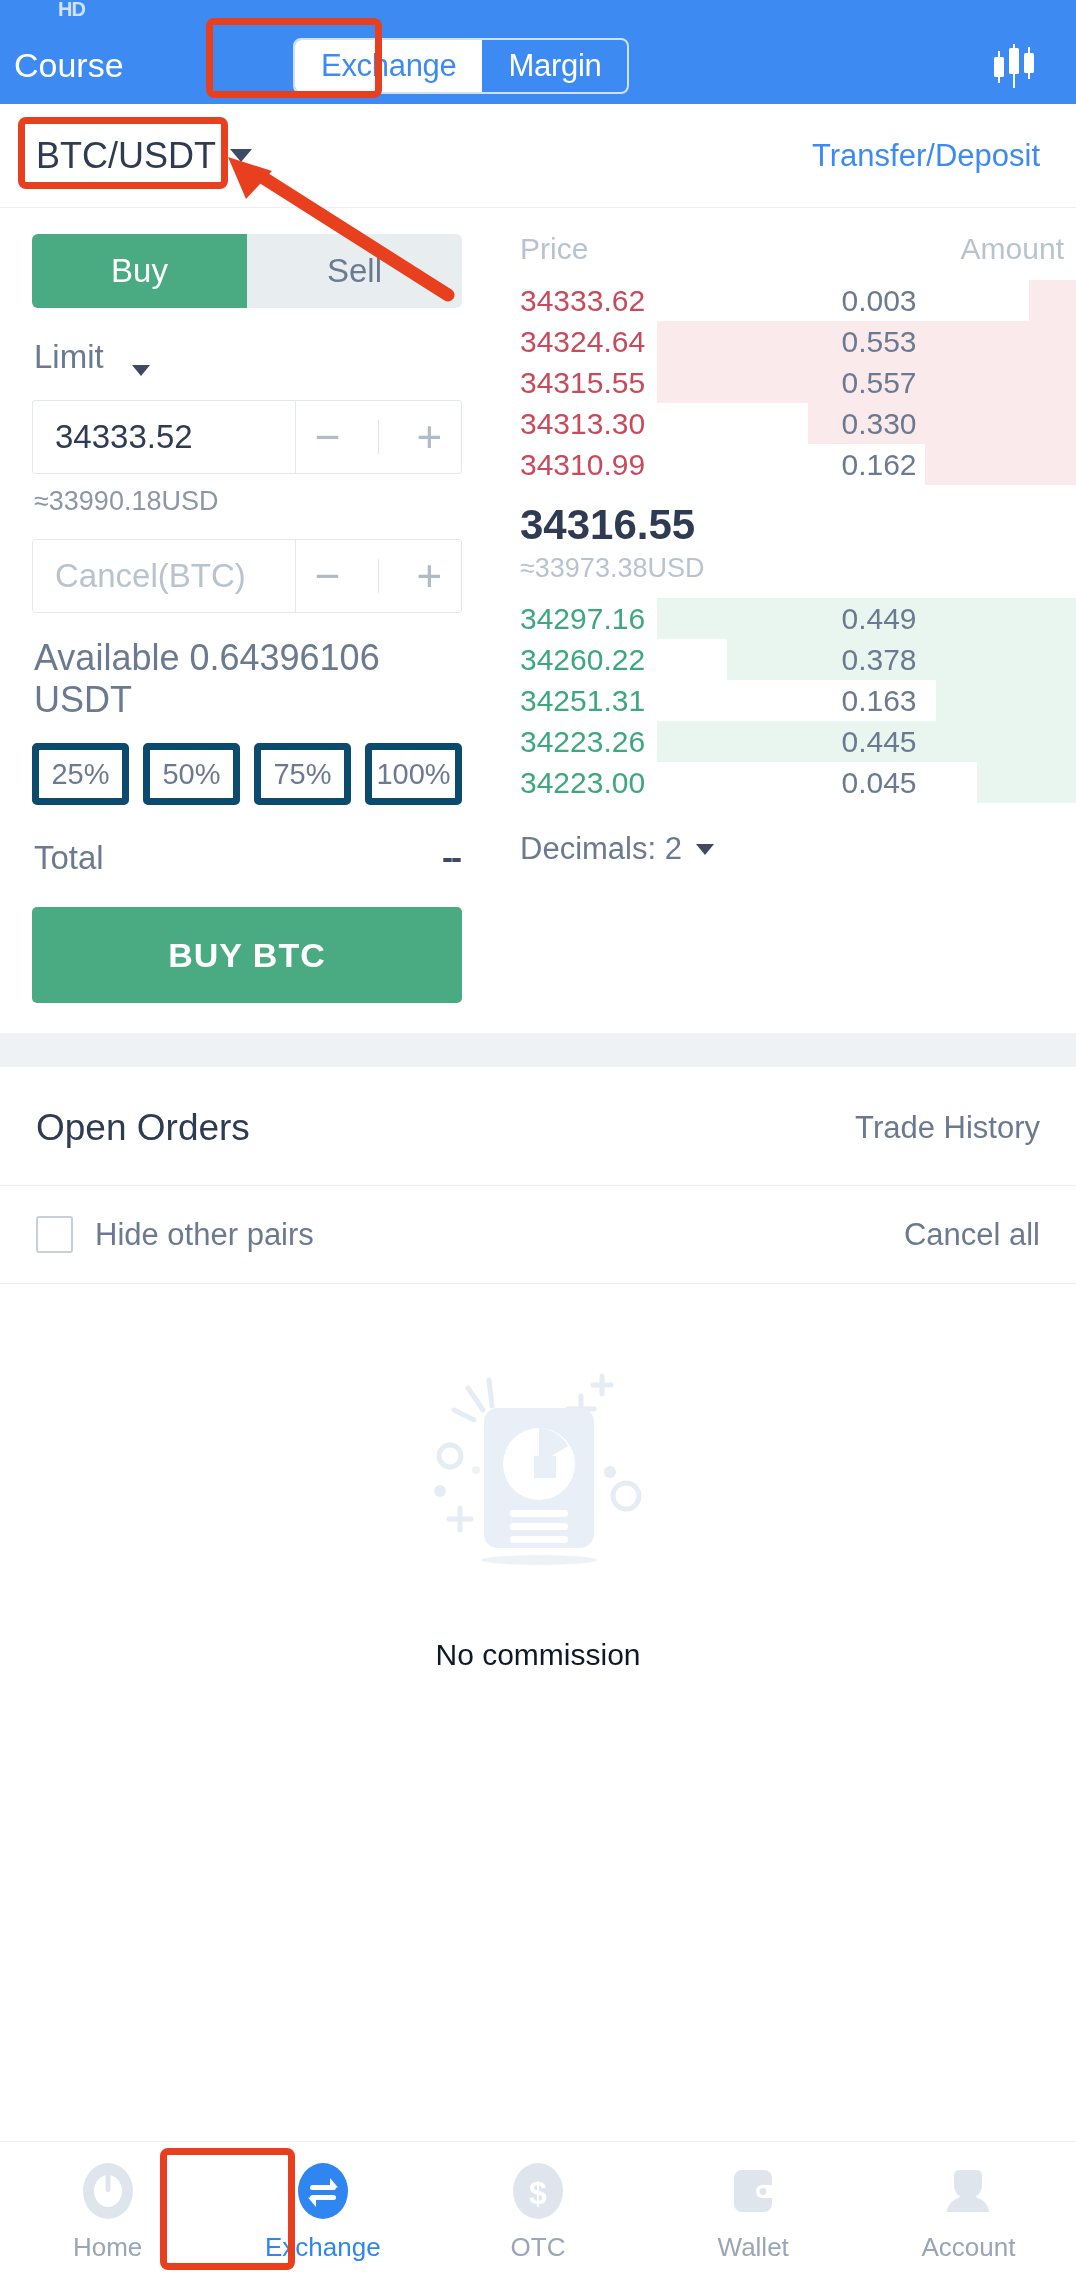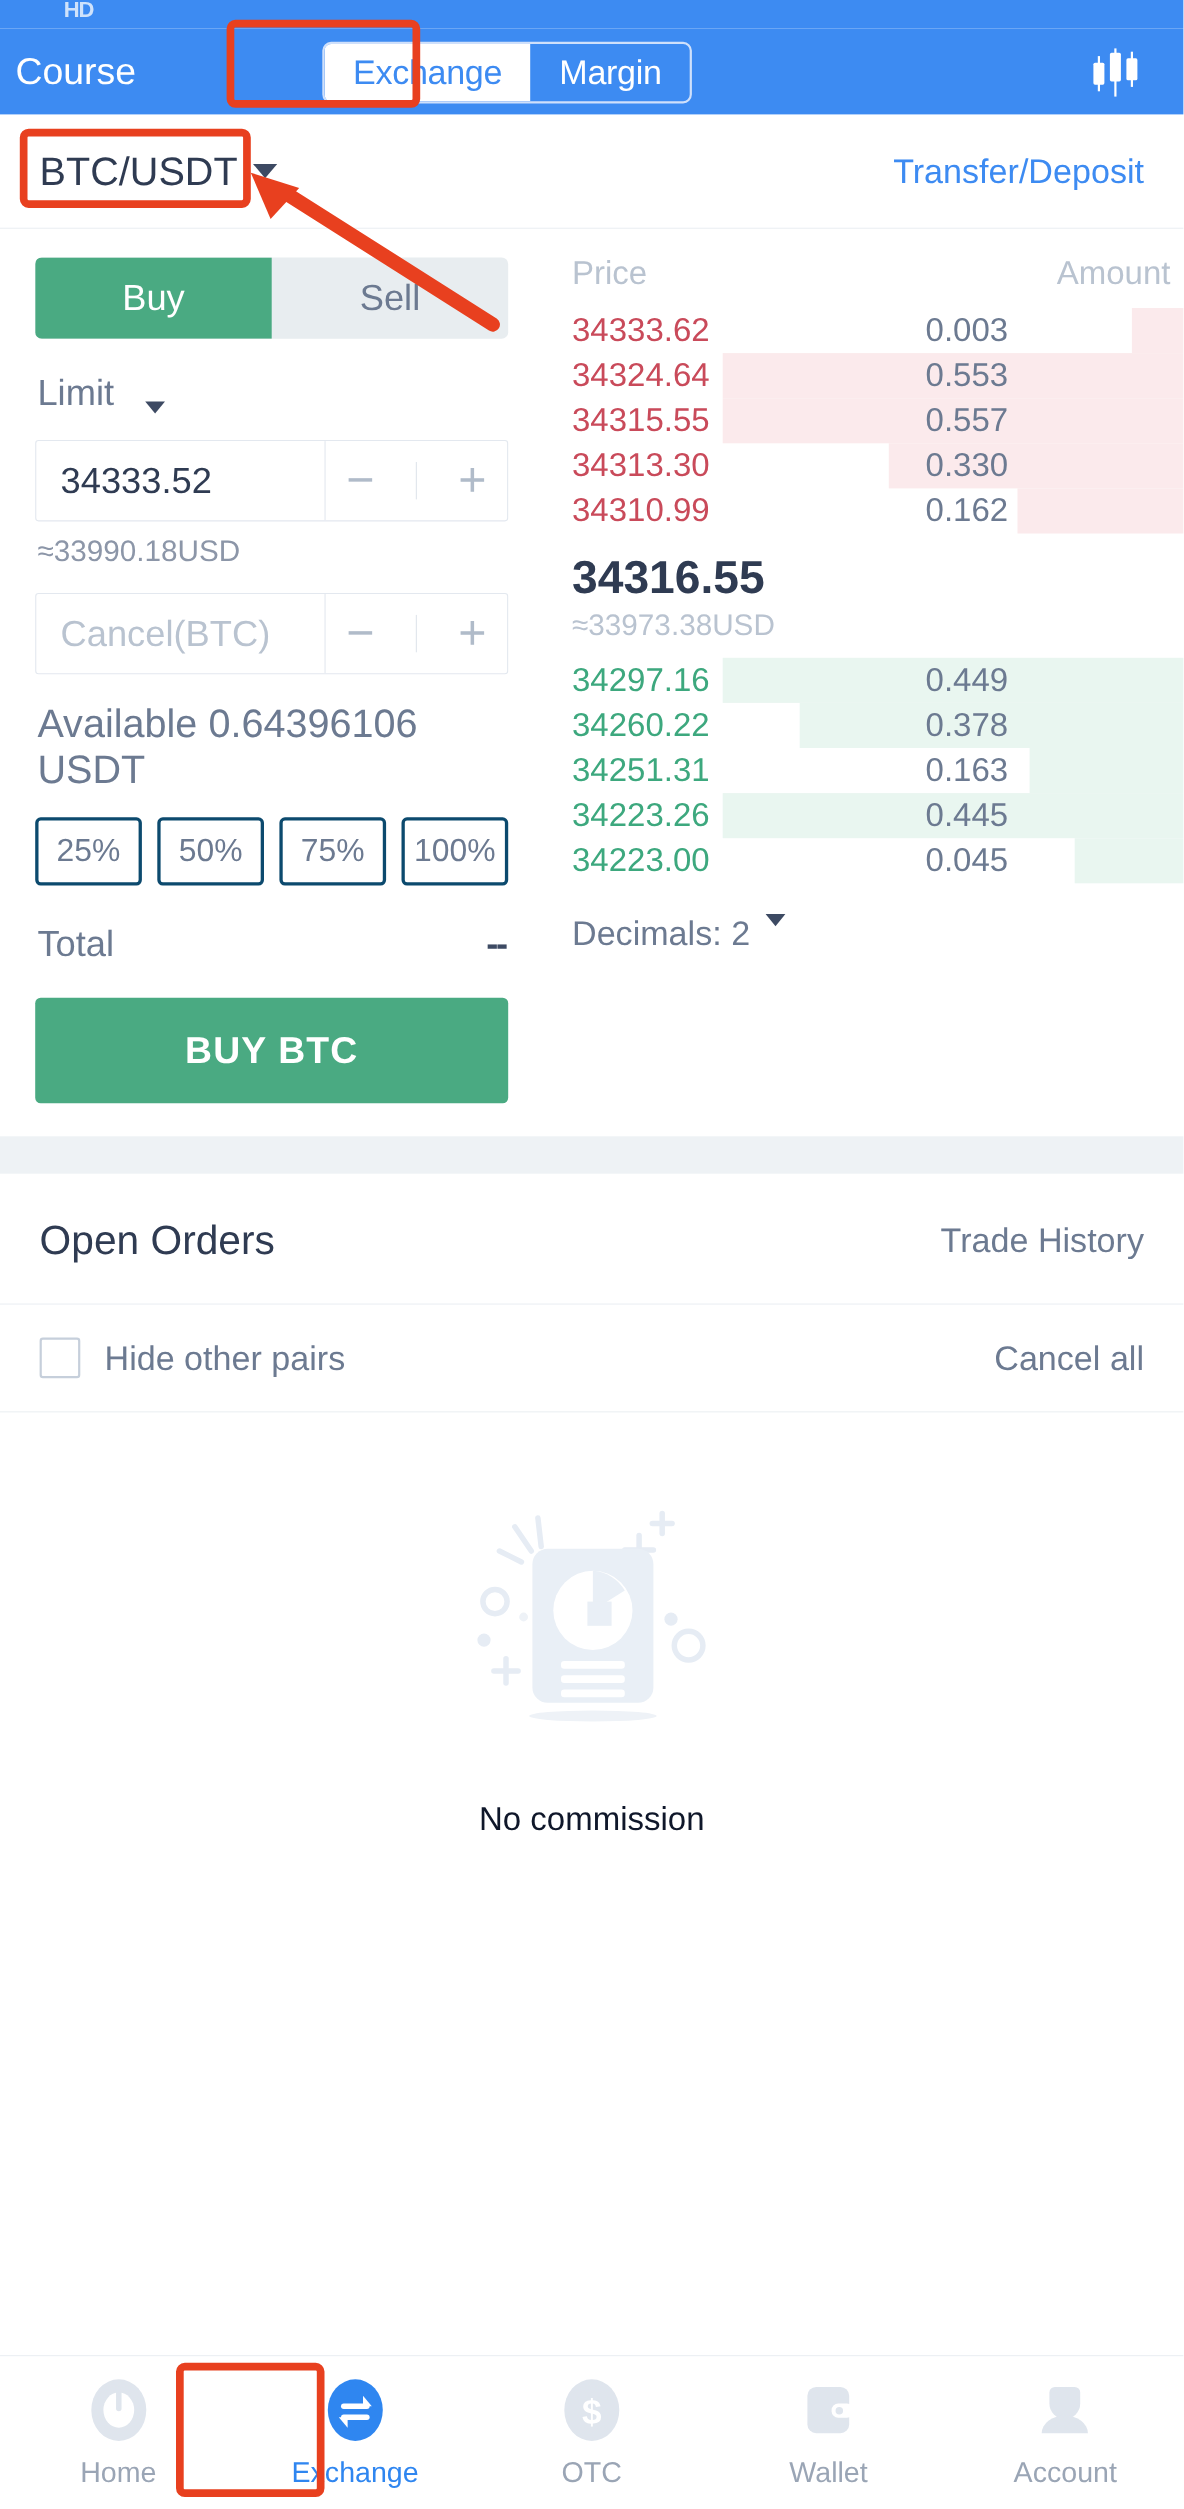--- a/index.html
+++ b/index.html
@@ -98,21 +98,21 @@
     border-left:1px solid #e3e8ef;
   }
   .stepper span { font-size:44px; color:#b0bbc9; line-height:0.6; }
   .stepper .bar { width:1px; height:34px; background:#dfe5ec; }
 
   .approx { font-size:27px; color:#8c96a8; margin:12px 0 22px 2px; }
   .avail { font-size:36px; color:#6c7a91; margin:24px 0 22px 2px; }
 
   .pcts { display:flex; gap:14px; }
   .pcts div {
-    flex:1; height:62px; border:3px solid #0c4a6e; border-radius:5px;
+    flex:1; height:62px; border:7px solid #0c4a6e; border-radius:5px;
     display:flex; align-items:center; justify-content:center;
     font-size:29px; color:#6c7a91;
   }
 
   .totalrow {
     display:flex; justify-content:space-between; align-items:center;
     margin:34px 2px 30px 2px; font-size:33px; color:#6c7a91;
   }
   .totalrow .dash { color:#3d4a63; font-weight:bold; letter-spacing:-2px; }
 
@@ -142,21 +142,21 @@
   .ask .p { color:#c94a5a; }
   .ask .depth { background:#fbeaec; }
   .bid .p { color:#3da87e; }
   .bid .depth { background:#e9f6f0; }
 
   .midbox { padding:16px 0 14px 26px; }
   .midbox .mid { font-size:42px; font-weight:bold; color:#2f3b52; }
   .midbox .sub { font-size:27px; color:#b9c3d0; margin-top:4px; }
 
   .decimals {
-    display:flex; align-items:flex-start; gap:14px;
+    display:flex; align-items:center; gap:14px;
     margin:28px 0 0 26px; font-size:31px; color:#6c7a91;
   }
 
   
   .band { height:34px; background:#eef2f5; margin-top:30px; }
 
   
   .oo {
     display:flex; justify-content:space-between; align-items:center;
     padding:40px 36px 36px 36px; border-bottom:1px solid #eceff3;

